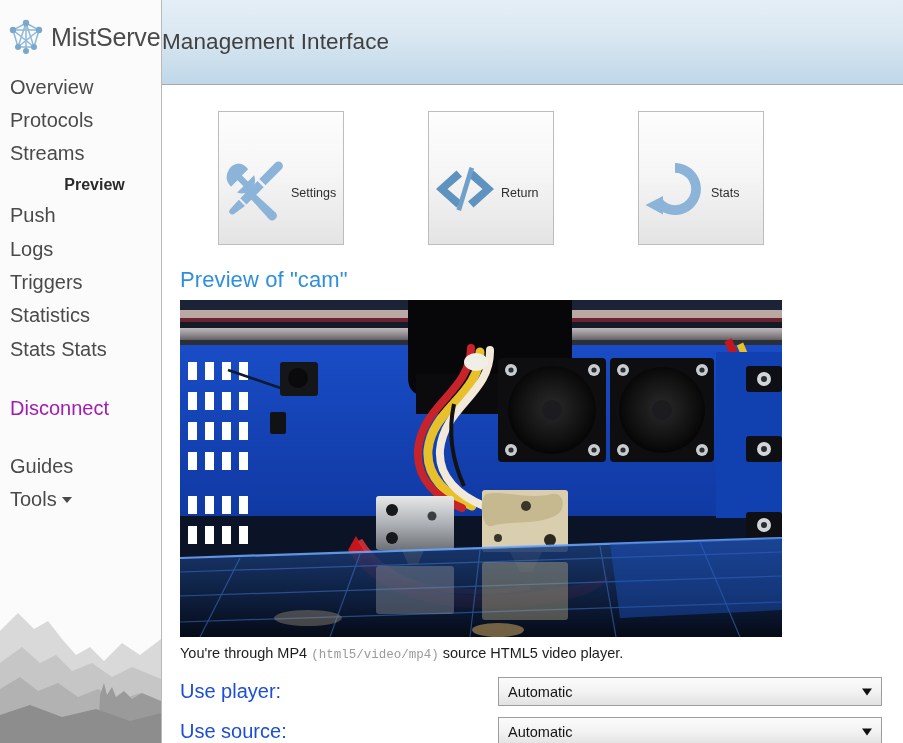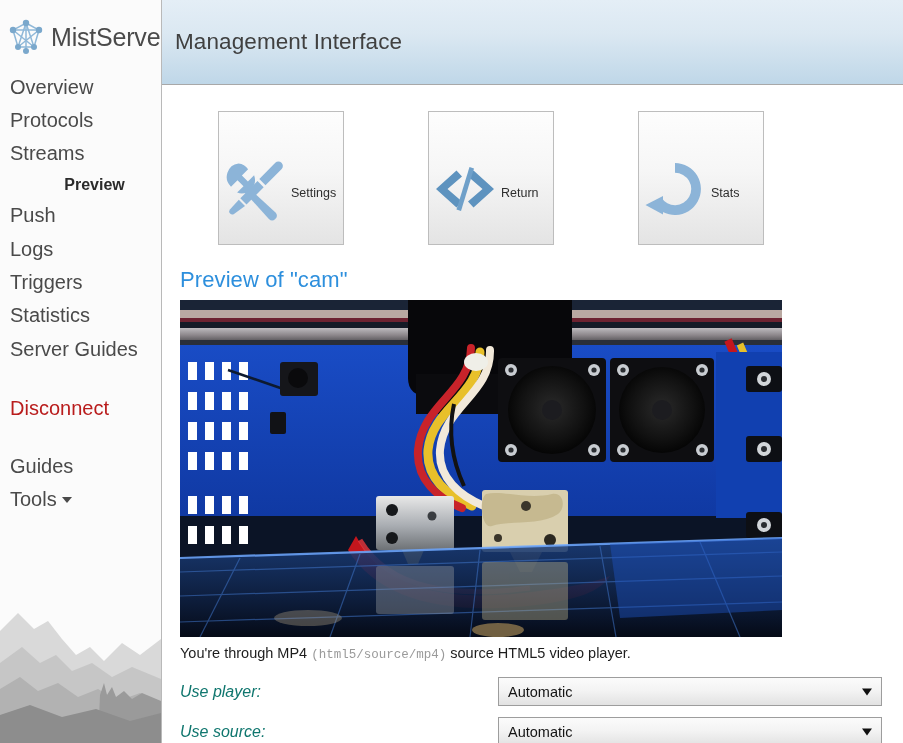--- a/index.html
+++ b/index.html
@@ -51,21 +51,21 @@
     cursor: pointer;
     white-space: nowrap;
   }
   .nav-item.sub {
     padding-left: 28px;
     font-weight: bold;
     color: #2b2b2b;
     font-size: 16px;
     text-align: center;
   }
-  .nav-item.danger { color: #b91c1c; }
+  .nav-item.danger { color: #a21caf; }
   .nav-gap { height: 26px; }
   .nav-gap.small { height: 24px; }
   .caret {
     display: inline-block;
     width: 0; height: 0;
     border-left: 5px solid transparent;
     border-right: 5px solid transparent;
     border-top: 6px solid #4a4a4a;
     margin-left: 5px;
     vertical-align: middle;
@@ -89,21 +89,20 @@
     position: relative;
     background: #fff;
     overflow: hidden;
   }
   #header {
     height: 85px;
     background: linear-gradient(to bottom, #e4eef6 0%, #dbe8f2 40%, #bfd7e8 100%);
     border-bottom: 1px solid #a8a8a8;
     display: flex;
     align-items: center;
-    padding-left: 13px;
   }
   #header-title {
     font-size: 22.5px;
     color: #404040;
     font-weight: 400;
     letter-spacing: 0.1px;
   }
 
   #content { padding: 0; position: relative; }
 
@@ -170,24 +169,23 @@
   
   #form-rows { margin-left: 18px; padding-top: 12px; }
   .form-row {
     display: flex;
     align-items: center;
     height: 35px;
     margin-bottom: 0px;
   }
   .form-label {
     width: 318px;
-    font-size: 16px;
-    color: #0f766e;
+    font-size: 20px;
+    color: #1d4ed8;
     flex: 0 0 318px;
-    font-style: italic;
   }
   .select-box {
     position: relative;
     width: 384px;
     height: 29px;
     background: linear-gradient(to bottom, #fbfbfb 0%, #f3f3f3 48%, #e2e2e2 100%);
     border: 1px solid #9d9d9d;
     display: flex;
     align-items: center;
     cursor: pointer;
@@ -243,21 +241,21 @@
 
     <div class="nav">
       <a class="nav-item">Overview</a>
       <a class="nav-item">Protocols</a>
       <a class="nav-item">Streams</a>
       <a class="nav-item sub">Preview</a>
       <a class="nav-item">Push</a>
       <a class="nav-item">Logs</a>
       <a class="nav-item">Triggers</a>
       <a class="nav-item">Statistics</a>
-      <a class="nav-item">Server Guides</a>
+      <a class="nav-item">Stats Stats</a>
 
       <div class="nav-gap"></div>
       <a class="nav-item danger">Disconnect</a>
 
       <div class="nav-gap small"></div>
       <a class="nav-item">Guides</a>
       <a class="nav-item"><span>Tools</span><i class="caret"></i></a>
     </div>
 
     <svg id="mountains" viewBox="0 0 161 200" preserveAspectRatio="none" aria-hidden="true">
@@ -481,21 +479,21 @@
             <rect x="196" y="266" width="78" height="48" rx="3" fill="#8f949a"></rect>
           </g>
 
           <path d="M430,244 L602,238 L602,310 L440,318 Z" fill="#1c53c0" opacity="0.45"></path>
 
           <ellipse cx="318" cy="330" rx="26" ry="7" fill="#a08553" opacity="0.7"></ellipse>
           <ellipse cx="128" cy="318" rx="34" ry="8" fill="#b9a88a" opacity="0.35"></ellipse>
         </svg>
       </div>
 
-      <div id="status-line"><span>You're through MP4 </span><span class="mime">(html5/source/mp4)</span><span> source HTML5 video player.</span></div>
+      <div id="status-line"><span>You're through MP4 </span><span class="mime">(html5/video/mp4)</span><span> source HTML5 video player.</span></div>
 
       <div id="form-rows">
 
         <div class="form-row">
           <div class="form-label">Use player:</div>
           <div class="select-box">
             <span class="select-value">Automatic</span>
             <i class="select-arrow"></i>
           </div>
         </div>

